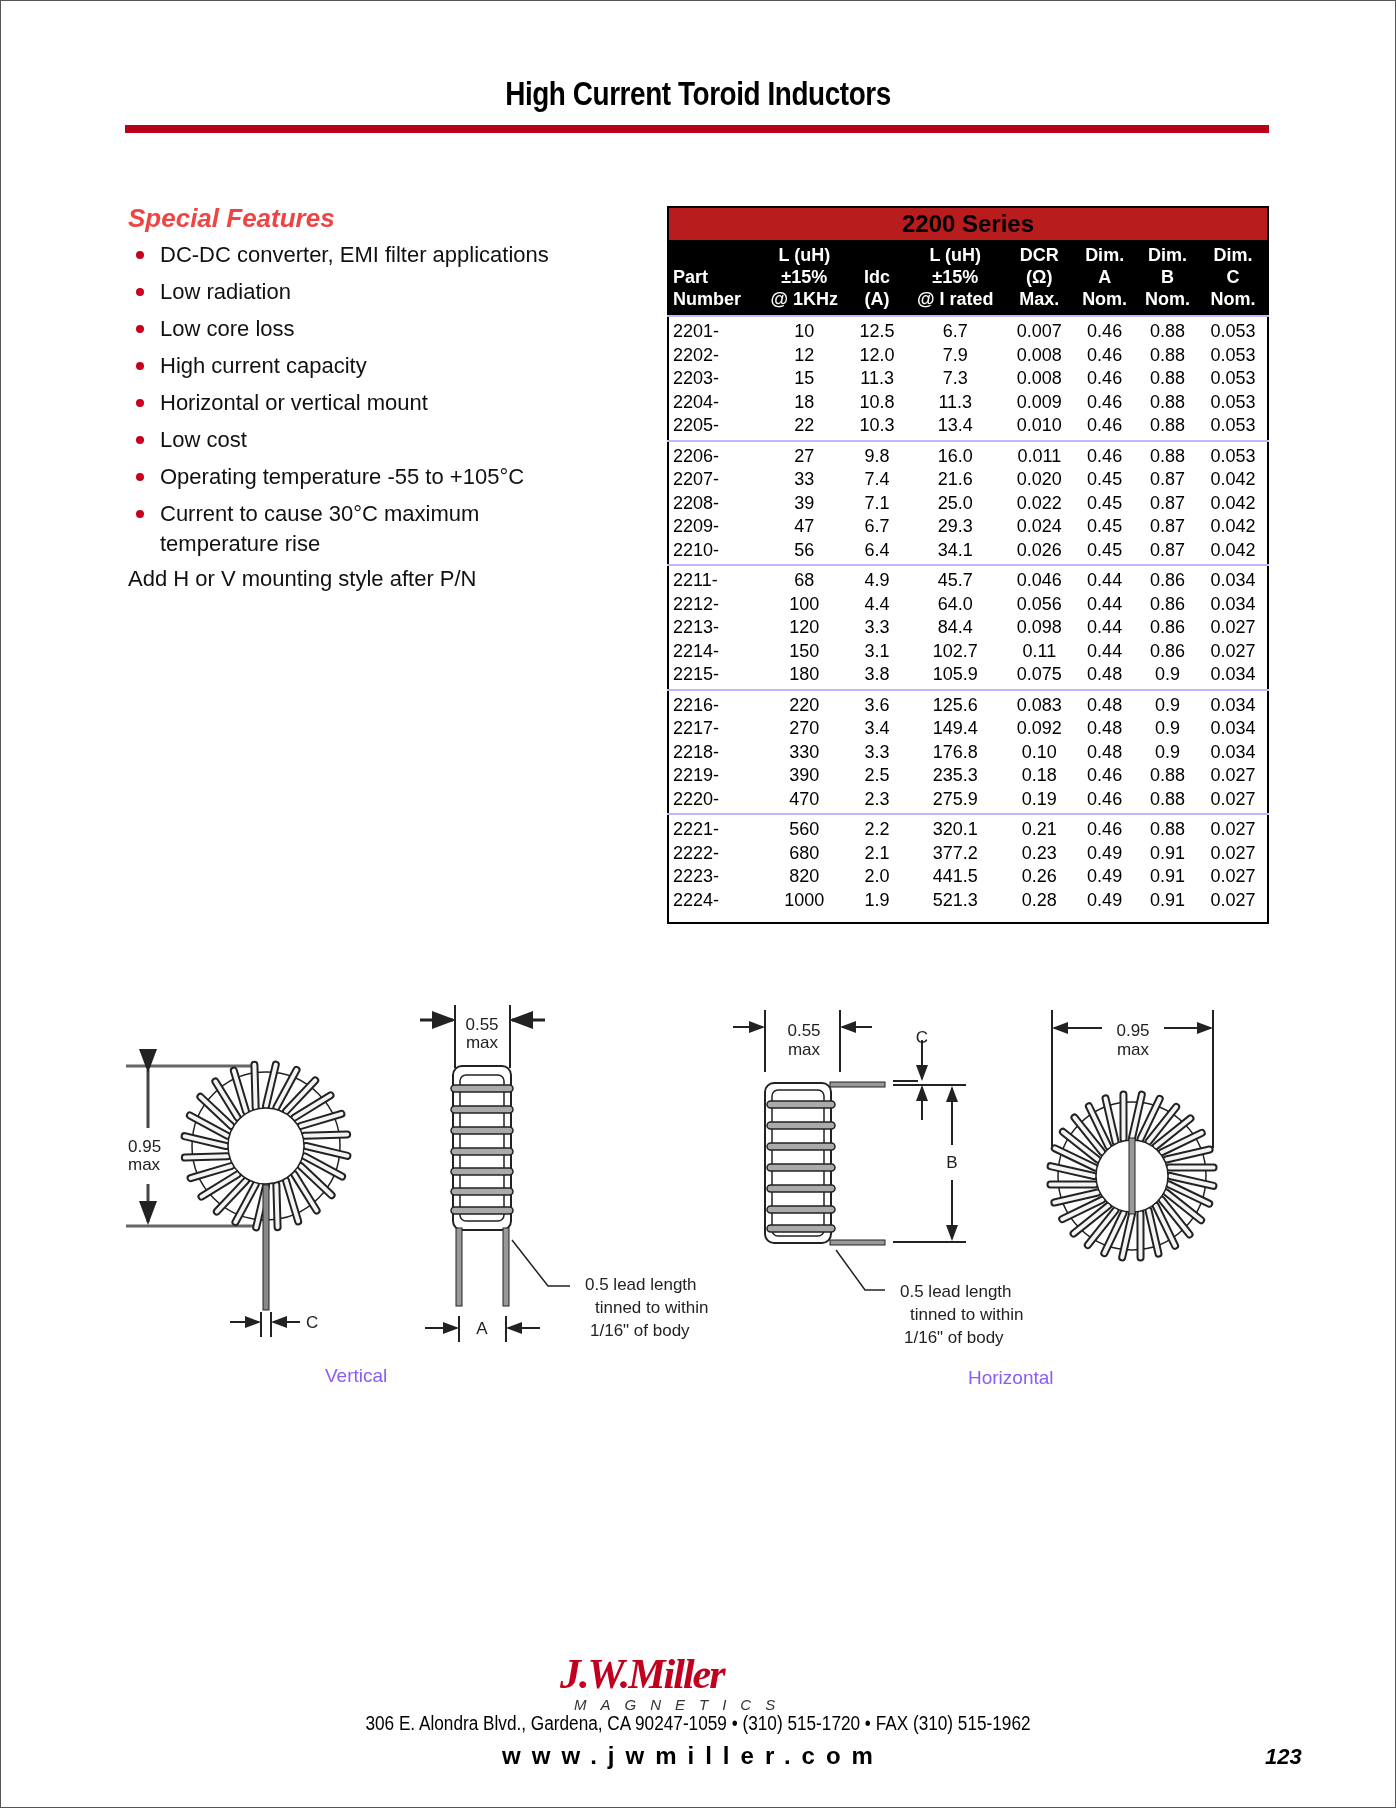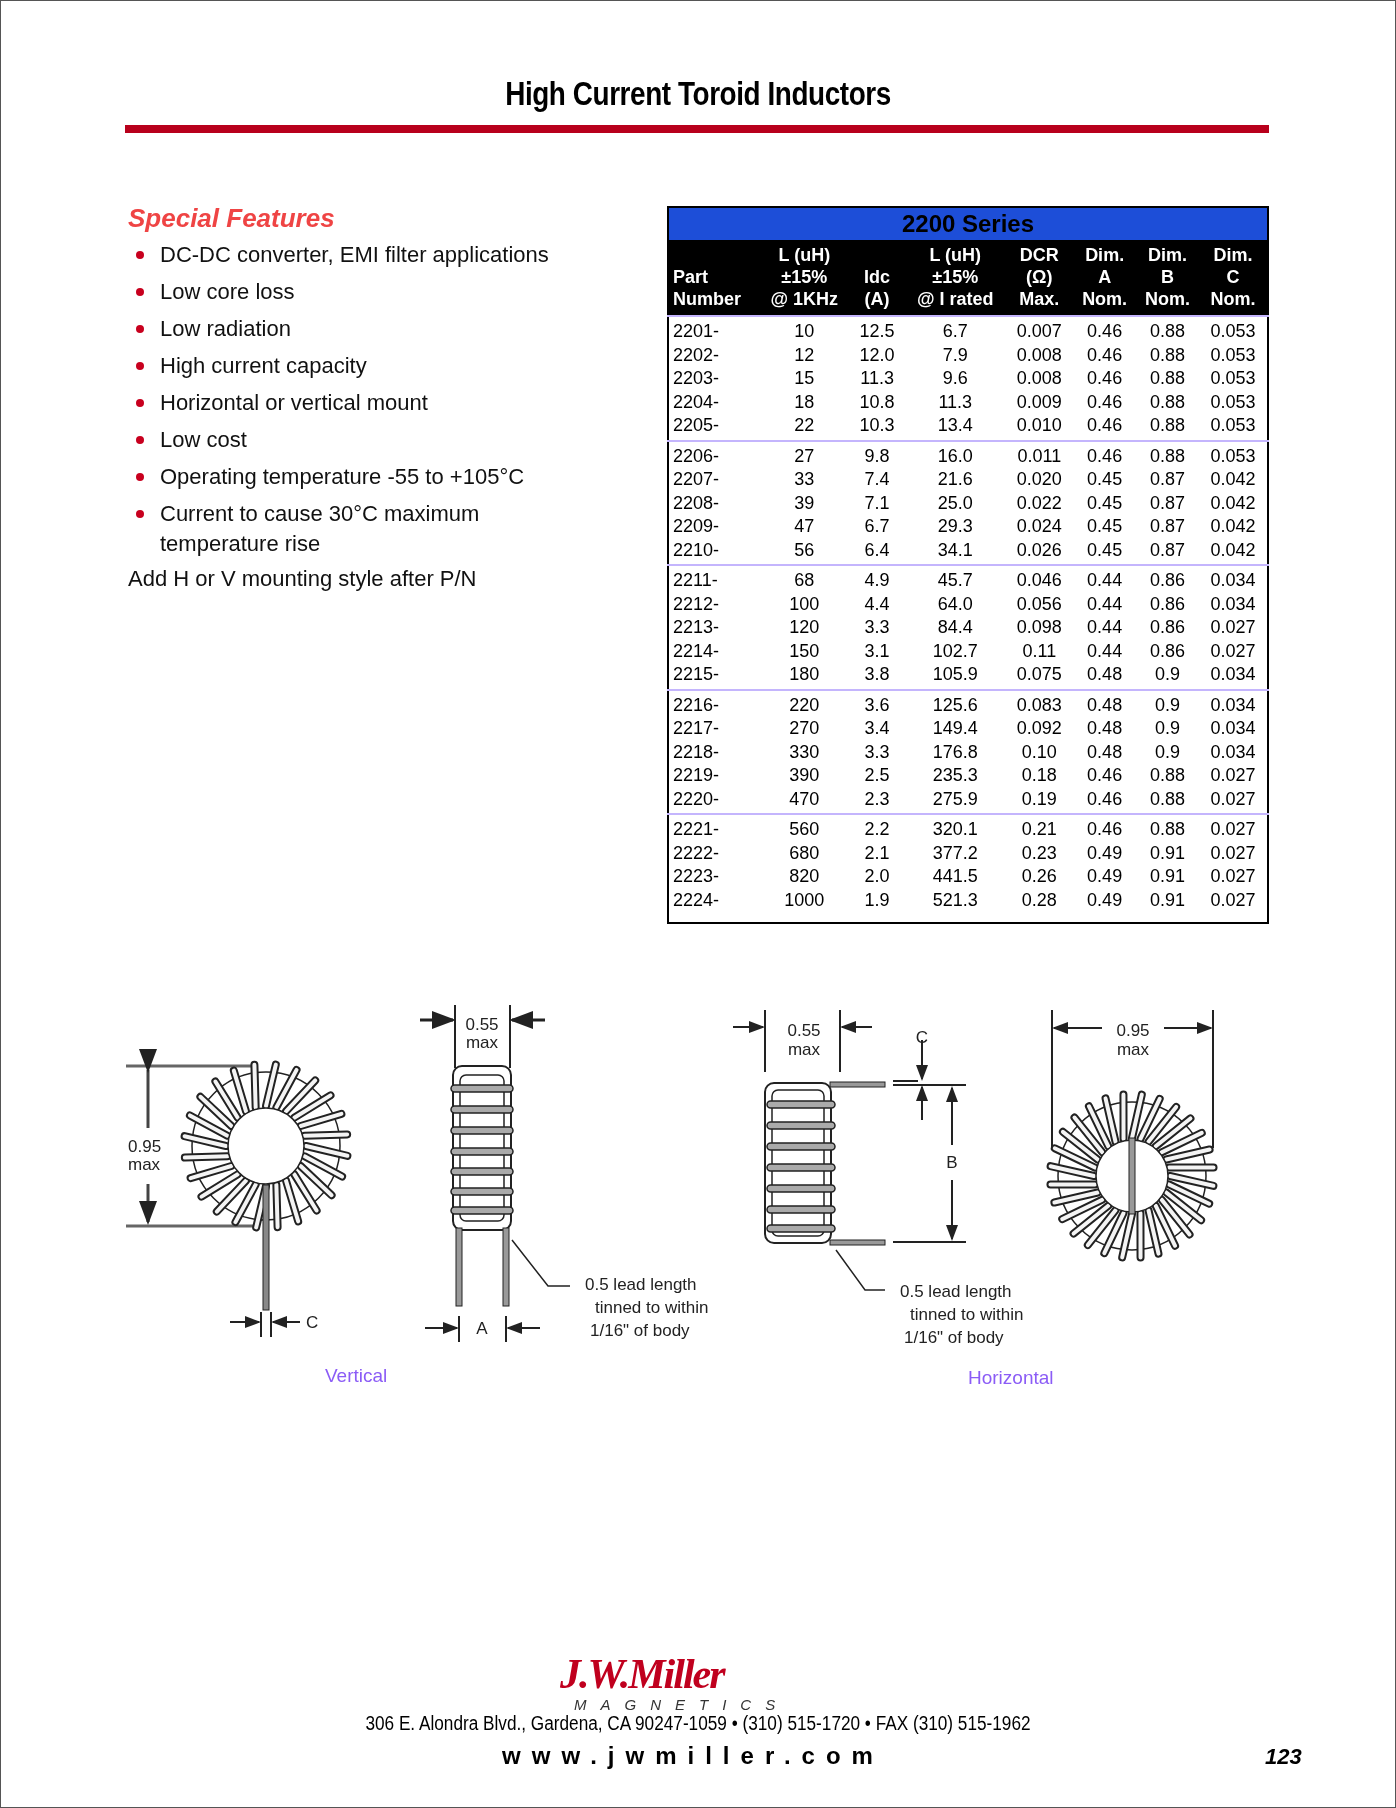--- a/index.html
+++ b/index.html
@@ -24,21 +24,21 @@
     .features li { position: relative; padding-left: 32px; font-size: 22px; line-height: 30px; margin-bottom: 7px; color: #111; }
     .features li .dot { position: absolute; left: 8px; top: 11px; width: 8px; height: 8px; border-radius: 50%; background: #c8001e; }
     .features .note { margin-top: 4px; font-size: 22px; color: #111; }
 
     .spec-table {
       position: absolute; left: 667px; top: 206px; width: 602px;
       border: 2px solid #000; border-collapse: collapse;
       font-family: "Liberation Sans", sans-serif;
     }
     .spec-table .series-row th {
-      font-size: 24px; font-weight: bold; padding: 2px 0 2px 0; text-align: center; background: #1d4ed8; color: #000;
+      font-size: 24px; font-weight: bold; padding: 2px 0 2px 0; text-align: center; background: #b91c1c; color: #000;
     }
     .spec-table thead .hdr th {
       background: #000; color: #fff; font-size: 18px; font-weight: bold; line-height: 22px;
       padding: 4px 4px 5px 4px; vertical-align: bottom; text-align: center;
     }
     .spec-table thead .hdr th:first-child { text-align: left; }
     .spec-table td {
       font-size: 18px; line-height: 23.5px; padding: 0 6px; text-align: center; color: #000;
     }
     .spec-table td:first-child { text-align: left; padding-left: 4px; }
@@ -72,22 +72,22 @@
 
 <div class="page-border"></div>
 
 <div class="title">High Current Toroid Inductors</div>
 <div class="title-rule"></div>
 
 <div class="features">
   <h2>Special Features</h2>
   <ul>
     <li><span class="dot"></span><span>DC-DC converter, EMI filter applications</span></li>
+    <li><span class="dot"></span><span>Low radiation</span></li>
     <li><span class="dot"></span><span>Low core loss</span></li>
-    <li><span class="dot"></span><span>Low radiation</span></li>
     <li><span class="dot"></span><span>High current capacity</span></li>
     <li><span class="dot"></span><span>Horizontal or vertical mount</span></li>
     <li><span class="dot"></span><span>Low cost</span></li>
     <li><span class="dot"></span><span>Operating temperature -55 to +105°C</span></li>
     <li style="width:360px"><span class="dot"></span><span>Current to cause 30°C maximum temperature rise</span></li>
   </ul>
   <div class="note">Add H or V mounting style after P/N</div>
 </div>
 
 <table class="spec-table">
@@ -154,21 +154,21 @@
         <td>7.9</td>
         <td>0.008</td>
         <td>0.46</td>
         <td>0.88</td>
         <td>0.053</td>
       </tr>
       <tr>
         <td>2203-</td>
         <td>15</td>
         <td>11.3</td>
-        <td>9.6</td>
+        <td>7.3</td>
         <td>0.008</td>
         <td>0.46</td>
         <td>0.88</td>
         <td>0.053</td>
       </tr>
       <tr>
         <td>2204-</td>
         <td>18</td>
         <td>10.8</td>
         <td>11.3</td>

